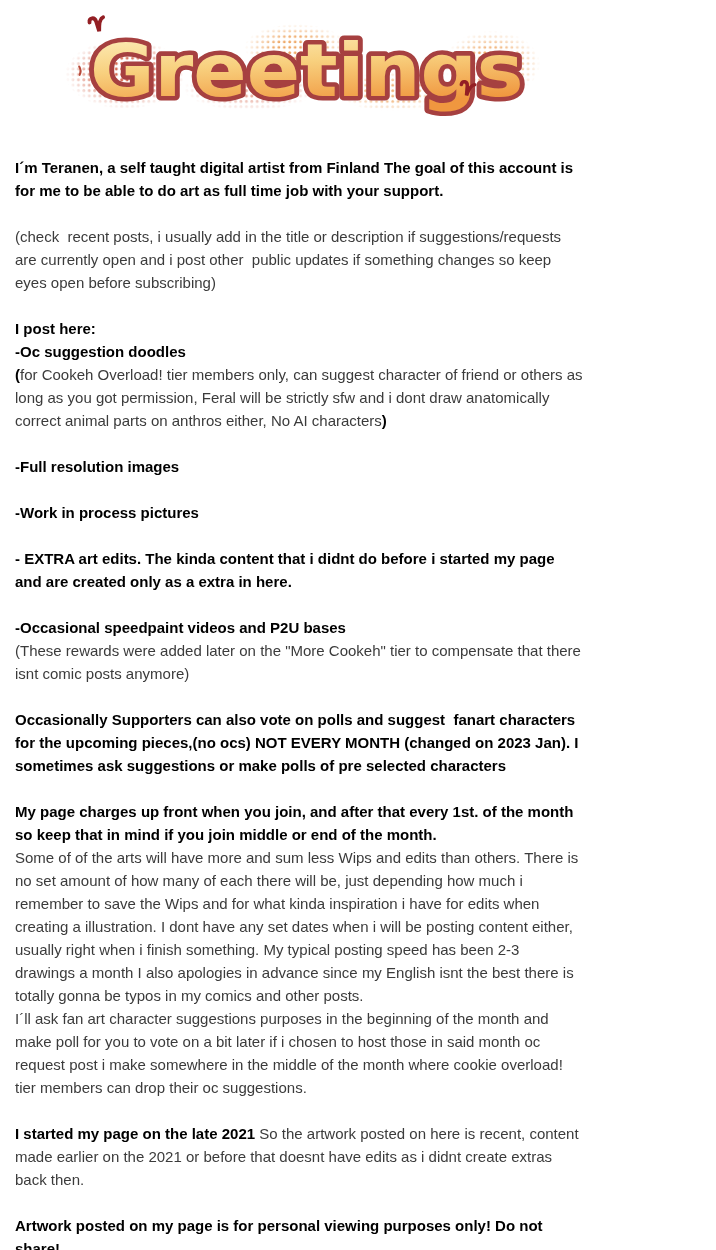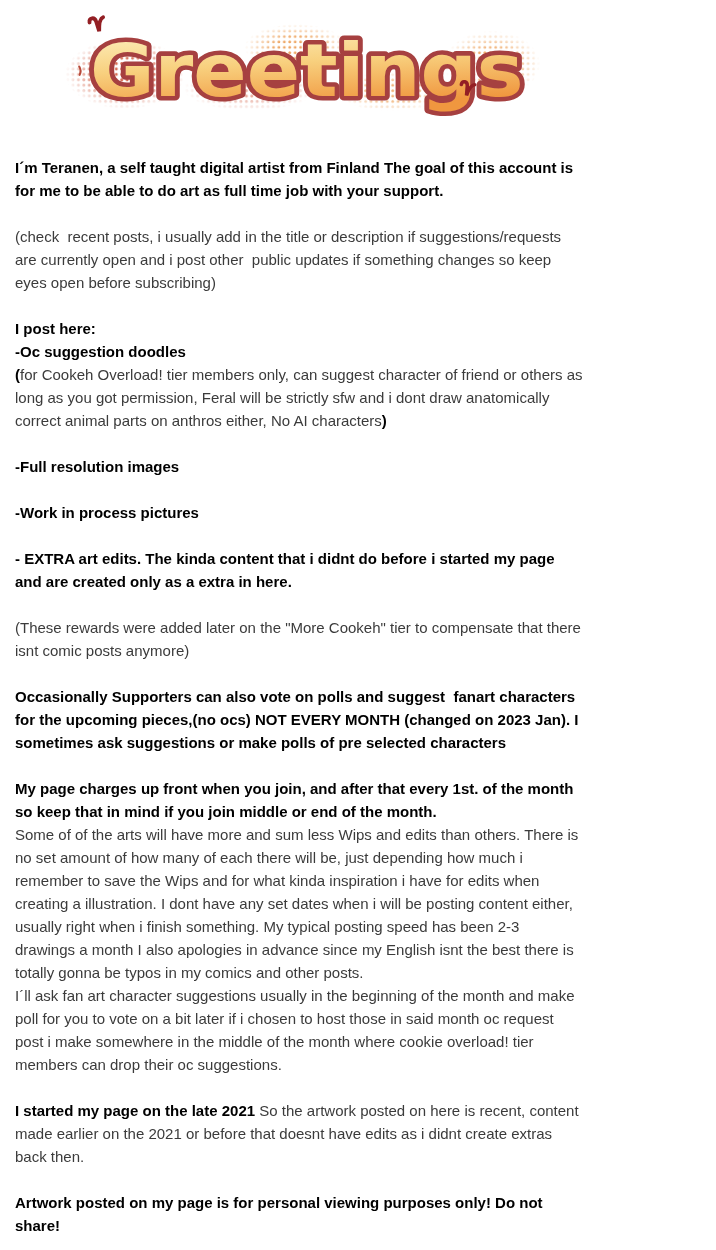--- a/index.html
+++ b/index.html
@@ -79,31 +79,32 @@
       <div><span class="b" data-bind="body.oc_doodles_paren_open">(</span><span data-bind="body.oc_doodles_note">for Cookeh Overload! tier members only, can suggest character of friend or others as long as you got permission, Feral will be strictly sfw and i dont draw anatomically correct animal parts on anthros either, No AI characters</span><span class="b" data-bind="body.oc_doodles_paren_close">)</span></div>
     </div>
 
     <div class="para b" data-bind="body.full_res">-Full resolution images</div>
 
     <div class="para b" data-bind="body.wip">-Work in process pictures</div>
 
     <div class="para b" data-bind="body.extra">- EXTRA art edits. The kinda content that i didnt do before i started my page and are created only as a extra in here.</div>
 
     <div class="para">
+      <div class="b" data-bind="body.speedpaint">-Occasional speedpaint videos and P2U bases</div>
       <div data-bind="body.speedpaint_note">(These rewards were added later on the "More Cookeh" tier to compensate that there isnt comic posts anymore)</div>
     </div>
 
     <div class="para">
       <div class="b" data-bind="body.polls_bold">Occasionally Supporters can also vote on polls and suggest  fanart characters for the upcoming pieces,(no ocs) NOT EVERY MONTH (changed on 2023 Jan). I sometimes ask suggestions or make polls of pre selected characters</div>
     </div>
 
     <div class="para">
       <div class="b" data-bind="body.charges_bold">My page charges up front when you join, and after that every 1st. of the month so keep that in mind if you join middle or end of the month.</div>
       <div data-bind="body.charges_note1">Some of of the arts will have more and sum less Wips and edits than others. There is no set amount of how many of each there will be, just depending how much i remember to save the Wips and for what kinda inspiration i have for edits when creating a illustration. I dont have any set dates when i will be posting content either, usually right when i finish something. My typical posting speed has been 2-3 drawings a month I also apologies in advance since my English isnt the best there is totally gonna be typos in my comics and other posts.</div>
-      <div data-bind="body.charges_note2">I´ll ask fan art character suggestions usually in the beginning of the month and make poll for you to vote on a bit later if i chosen to host those in said month oc request post i make somewhere in the middle of the month where cookie overload! tier members can drop their oc suggestions.</div>
+      <div data-bind="body.charges_note2">I´ll ask fan art character suggestions purposes in the beginning of the month and make poll for you to vote on a bit later if i chosen to host those in said month oc request post i make somewhere in the middle of the month where cookie overload! tier members can drop their oc suggestions.</div>
     </div>
 
     <div class="para"><span class="b" data-bind="body.started_bold">I started my page on the late 2021</span><span data-bind="body.started_rest"> So the artwork posted on here is recent, content made earlier on the 2021 or before that doesnt have edits as i didnt create extras back then.</span></div>
 
     <div class="para b">
       <div data-bind="body.rules_line2">Artwork posted on my page is for personal viewing purposes only! Do not share!</div>
     </div>
 
   </main>
 </div>

